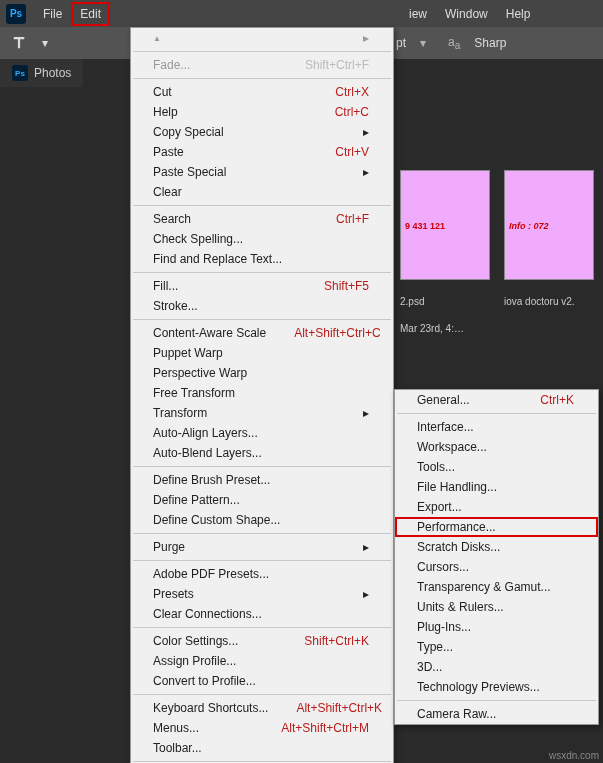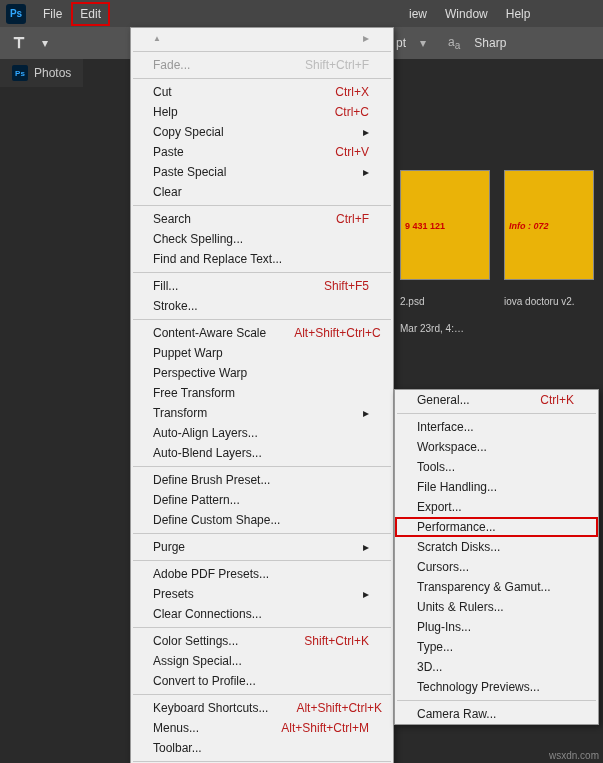--- a/index.html
+++ b/index.html
@@ -24,21 +24,21 @@
   .dropdown .row .arrow { margin-left:auto; }
   .dropdown .row.hl-red { outline:2px solid #d80000; outline-offset:-2px;align-items:center;}
   .shortcut { color:#b91c1c; margin-left:28px;}
   .row.disabled .shortcut{color:#bbb;}
 
   #edit-menu  { top:27px; left:130px; width:264px; }
   #pref-menu  { top:389px; left:394px; width:205px; }
 
   .thumbs { position:absolute; top:170px; left:400px; display:flex; gap:14px;}
   .thumb { width:90px; }
-  .thumb .img{ width:90px;height:110px;background:#eab308;border:1px solid #888;}
+  .thumb .img{ width:90px;height:110px;background:#f0abfc;border:1px solid #888;}
   .thumb .name,.thumb .date{ color:#ccc; font-size:10px; margin-top:16px; overflow:hidden; text-overflow:ellipsis; white-space:nowrap;}
 
   .watermark { color:#3aa6a6; font-weight:bold; font-size:22px; opacity:.5;}
   .footer { position:absolute; bottom:2px; right:4px; font-size:10px; color:#888;}
 </style>
 </head>
 <body>
 
 
 
@@ -199,21 +199,21 @@
     </div>
     <div class="row">
       <span>Clear Connections...</span>
     </div>
     <div class="sep"></div>
     <div class="row">
       <span>Color Settings...</span>
       <span class="shortcut">Shift+Ctrl+K</span>
     </div>
     <div class="row">
-      <span>Assign Special...</span>
+      <span>Assign Profile...</span>
     </div>
     <div class="row">
       <span>Convert to Profile...</span>
     </div>
     <div class="sep"></div>
     <div class="row">
       <span>Keyboard Shortcuts...</span>
       <span class="shortcut">Alt+Shift+Ctrl+K</span>
     </div>
     <div class="row">

